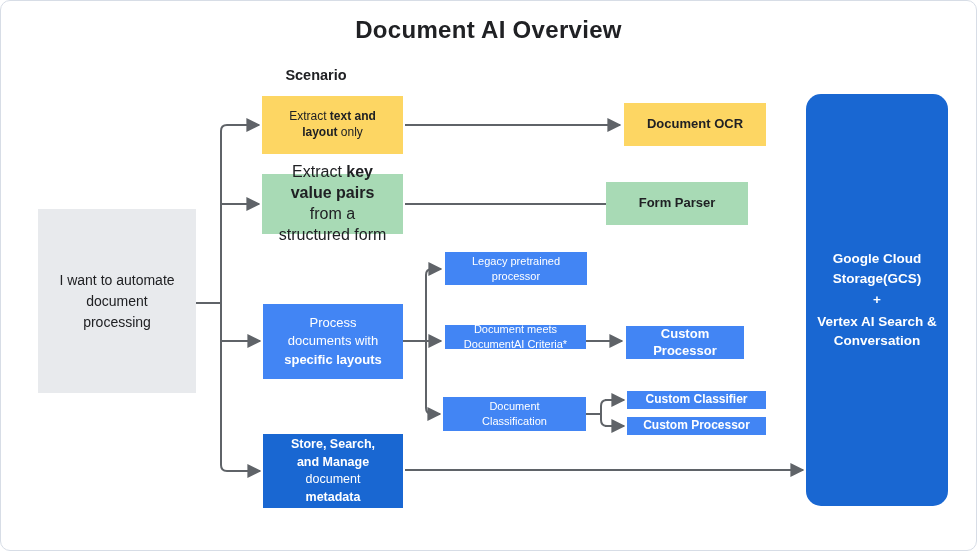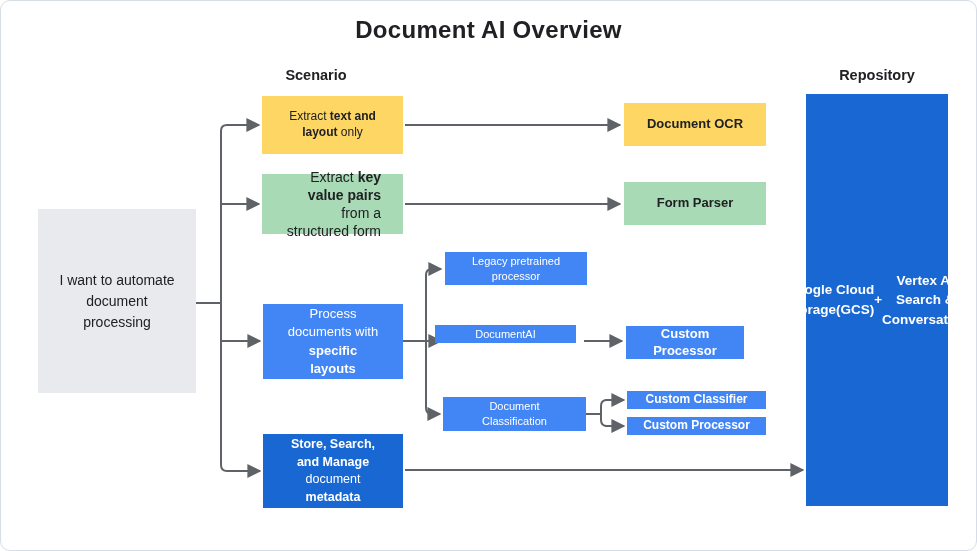--- a/index.html
+++ b/index.html
@@ -32,45 +32,47 @@
     font-size: 14.5px;
     font-weight: 700;
     color: var(--text-dark, #202124);
   }
   .box {
     position: absolute;
     display: flex;
     align-items: center;
     justify-content: center;
     text-align: center;
-    padding: 4px 22px;
+    padding: 4px 16px;
     line-height: 1.3;
   }
   .start-box {
     background: var(--gray-box, #E8EAED);
     font-size: 14px;
     line-height: 1.5;
     padding: 0 14px;
   }
   .sc-yellow { background: var(--yellow, #FDD663); font-size: 12px; }
-  .sc-green  { background: var(--green, #A8DAB5); font-size: 14px; text-align: right; }
+  .sc-green  { background: var(--green, #A8DAB5); font-size: 16px; }
   .sc-blue   { background: var(--blue, #4285F4); color: #fff; font-size: 13px; line-height: 1.4; }
   .sc-dark   { background: var(--dark-blue, #1967D2); color: #fff; font-size: 12.5px; line-height: 1.4; }
   .mid-blue  { background: var(--blue, #4285F4); color: #fff; font-size: 11px; line-height: 1.35; }
   .proc-yellow { background: var(--yellow, #FDD663); font-size: 13px; font-weight: 700; }
   .proc-green  { background: var(--green, #A8DAB5); font-size: 13px; font-weight: 700; }
   .proc-blue   { background: var(--blue, #4285F4); color: #fff; font-size: 13px; font-weight: 700; }
   .proc-blue-sm { background: var(--blue, #4285F4); color: #ffffff; font-size: 12px; font-weight: 700; padding: 0 6px; }
   .repo-box {
     background: var(--dark-blue, #1967D2);
     color: #fff;
     font-size: 13.5px;
     font-weight: 700;
+    flex-direction: column;
     line-height: 1.45;
     padding: 6px 8px;
+    border-radius: 15px;
   }
   .repo-plus { margin: 2px 0; }
   .b { font-weight: 700; }
   .connectors { position: absolute; left: 0; top: 0; pointer-events: none; }
   .cl { stroke: var(--connector, #5F6368); stroke-width: 2; fill: none; stroke-linecap: butt; }
   .ah { fill: var(--connector, #5F6368); }
 </style>
 </head>
 <body>
 
@@ -99,21 +101,20 @@
     <line class="cl" x1="428" y1="340" x2="440" y2="340" marker-end="url(#arr)"></line>
     <line class="cl" x1="428" y1="413" x2="439" y2="413" marker-end="url(#arr)"></line>
     <line class="cl" x1="583" y1="340" x2="621" y2="340" marker-end="url(#arr)"></line>
     <line class="cl" x1="604" y1="399" x2="623" y2="399" marker-end="url(#arr)"></line>
     <line class="cl" x1="604" y1="425" x2="623" y2="425" marker-end="url(#arr)"></line>
     <line class="cl" x1="404" y1="469" x2="802" y2="469" marker-end="url(#arr)"></line>
   </svg>
 
   <div class="title">Document AI Overview</div>
   <div class="col-header" style="left:245px">Scenario</div>
-  <div class="col-header" style="left:806px">Repository</div>
 
   <div class="box start-box" style="left:37px;top:208px;width:158px;height:184px">
     <div>I want to automate document processing</div>
   </div>
 
   <div class="box sc-yellow" style="left:261px;top:95px;width:141px;height:58px">
     <div><span>Extract </span><span class="b">text and layout</span><span> only</span></div>
   </div>
 
   <div class="box sc-green" style="left:261px;top:173px;width:141px;height:60px">
@@ -125,33 +126,33 @@
   </div>
 
   <div class="box sc-dark" style="left:262px;top:433px;width:140px;height:74px">
     <div><span class="b">Store, Search, and Manage</span><span> document </span><span class="b">metadata</span></div>
   </div>
 
   <div class="box mid-blue" style="left:444px;top:251px;width:142px;height:33px">
     <div>Legacy pretrained processor</div>
   </div>
 
-  <div class="box mid-blue" style="left:434px;top:324px;width:141px;height:18px">
+  <div class="box mid-blue" style="left:444px;top:324px;width:141px;height:24px">
     <div>Document meets DocumentAI Criteria*</div>
   </div>
 
   <div class="box mid-blue" style="left:442px;top:396px;width:143px;height:34px">
     <div>Document Classification</div>
   </div>
 
   <div class="box proc-yellow" style="left:623px;top:102px;width:142px;height:43px">
     <div>Document OCR</div>
   </div>
 
-  <div class="box proc-green" style="left:623px;top:181px;width:142px;height:43px">
+  <div class="box proc-green" style="left:605px;top:181px;width:142px;height:43px">
     <div>Form Parser</div>
   </div>
 
   <div class="box proc-blue" style="left:625px;top:325px;width:118px;height:33px">
     <div>Custom Processor</div>
   </div>
 
   <div class="box proc-blue-sm" style="left:626px;top:390px;width:139px;height:18px">
     <div>Custom Classifier</div>
   </div>

